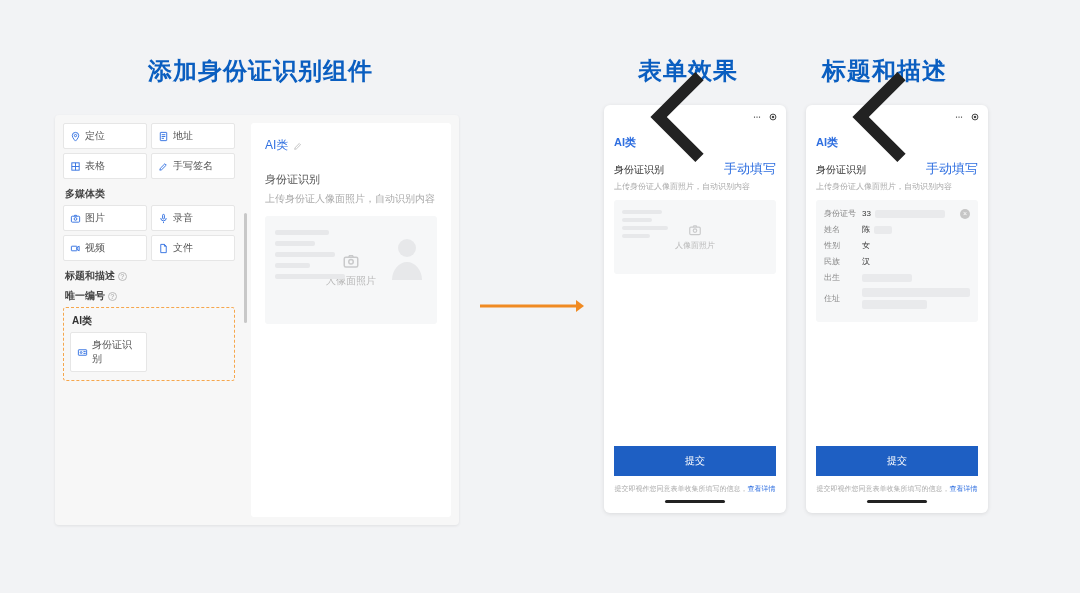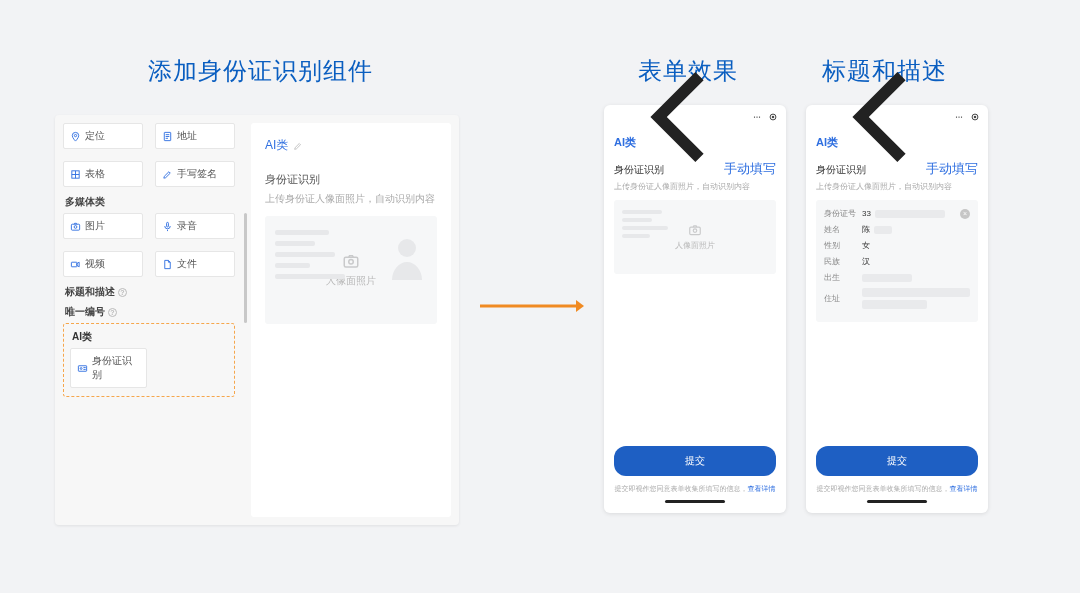--- a/index.html
+++ b/index.html
@@ -9,21 +9,21 @@
     width: 1080px;
     height: 593px;
     position: relative;
     overflow: hidden;
   }
 
   
   .title {
     position: absolute;
     font-size: 24px;
-    font-weight: 400;
+    font-weight: 700;
     color: #0a5ec0;
     letter-spacing: 1px;
   }
   .title.left   { left: 148px; top: 55px; }
   .title.mid    { left: 638px; top: 55px; }
   .title.right  { left: 822px; top: 55px; }
 
   
   .panel1 {
     position: absolute;
@@ -38,21 +38,21 @@
     overflow: hidden;
   }
   .palette {
     width: 180px;
     padding-right: 8px;
     position: relative;
   }
   .chip-grid {
     display: grid;
     grid-template-columns: 1fr 1fr;
-    gap: 12px;
+    gap: 4px;
     margin-bottom: 8px;
   }
   .chip {
     background: #fff;
     border: 1px solid #e6e6e6;
     border-radius: 2px;
     padding: 5px 6px;
     display: flex;
     align-items: center;
     gap: 4px;
@@ -223,21 +223,21 @@
   }
 
   .ph-footer {
     padding: 0 10px 10px;
   }
   .submit-btn {
     background: #1e5fc3;
     color: #fff;
     text-align: center;
     padding: 8px 0;
-    border-radius: 12px;
+    border-radius: 0;
     font-size: 10px;
     cursor: pointer;
   }
   .ph-consent {
     text-align: center;
     font-size: 7px;
     color: #aaa;
     margin-top: 8px;
   }
   .ph-consent a { color: #2f6fe0; text-decoration: none; }

